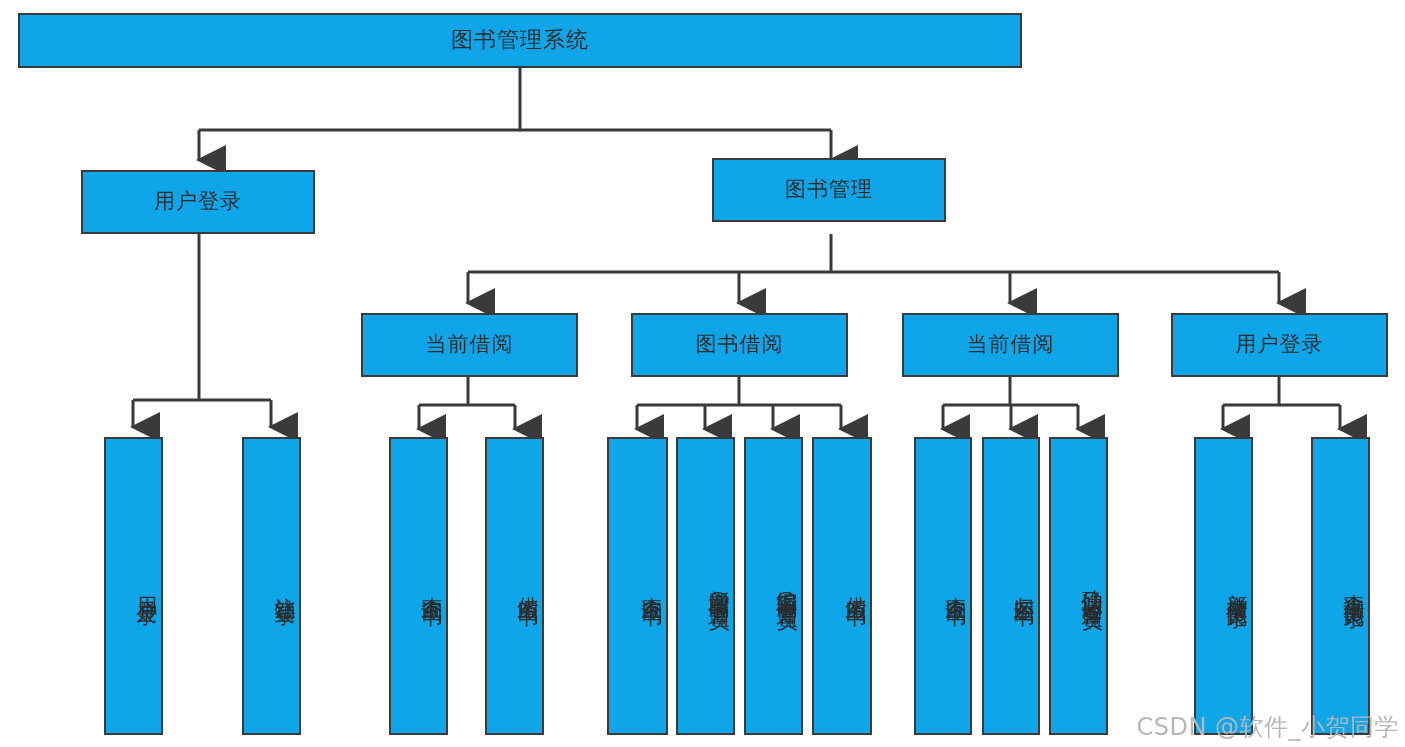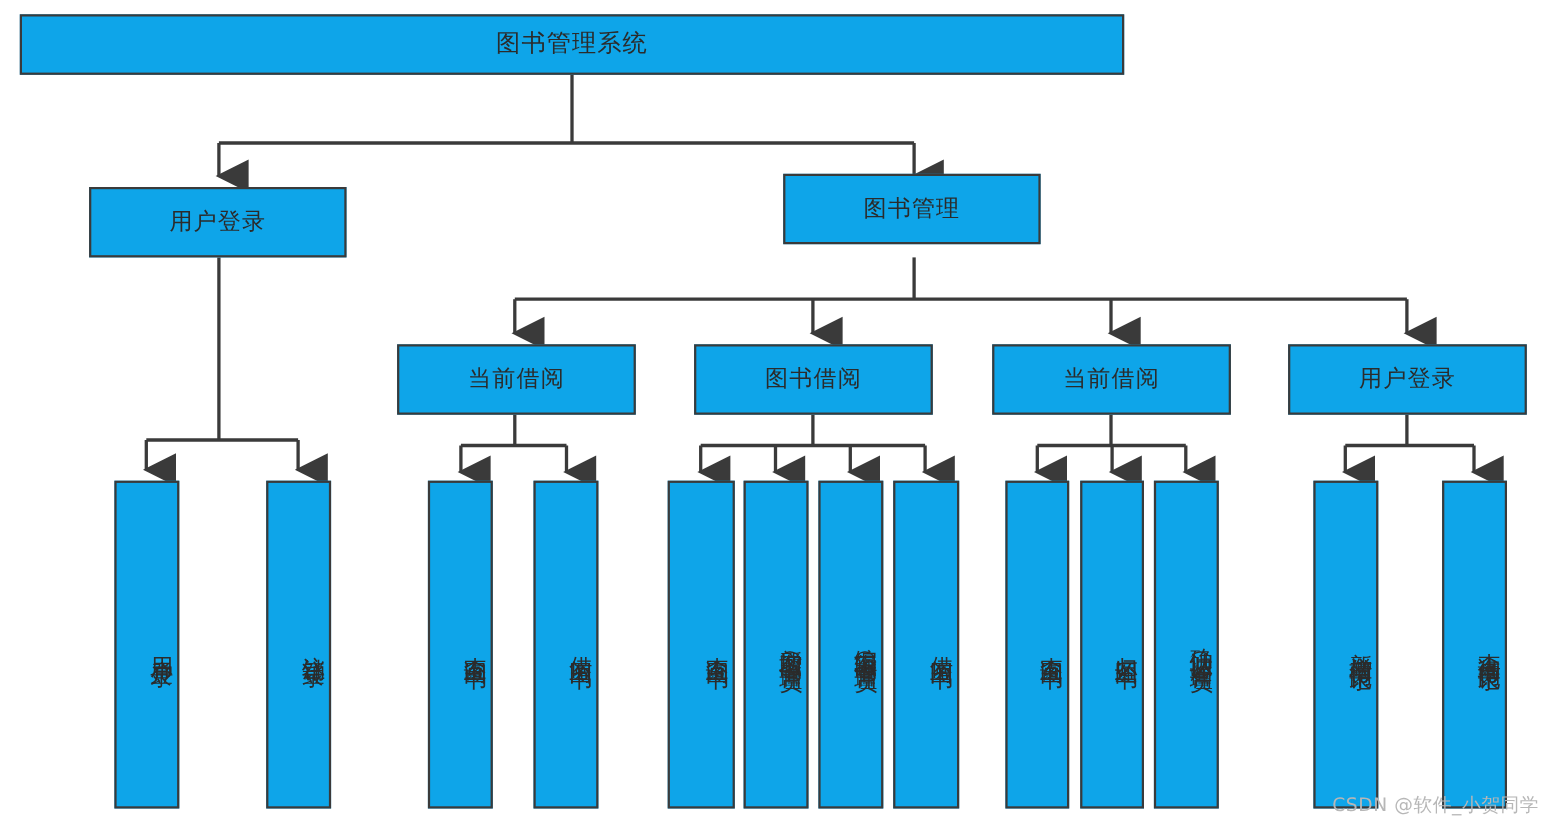--- a/index.html
+++ b/index.html
@@ -57,21 +57,21 @@
     align-items: flex-start;
   }
   .vert-label {
     display: block;
     white-space: nowrap;
   }
   .watermark {
     position: absolute;
     right: 6px;
     bottom: 4px;
-    font-size: 17px;
+    font-size: 24px;
     color: #b7b7b7;
     white-space: nowrap;
     letter-spacing: 0.5px;
   }
 </style>
 </head>
 <body>
 
 <div id="diagram">
 

